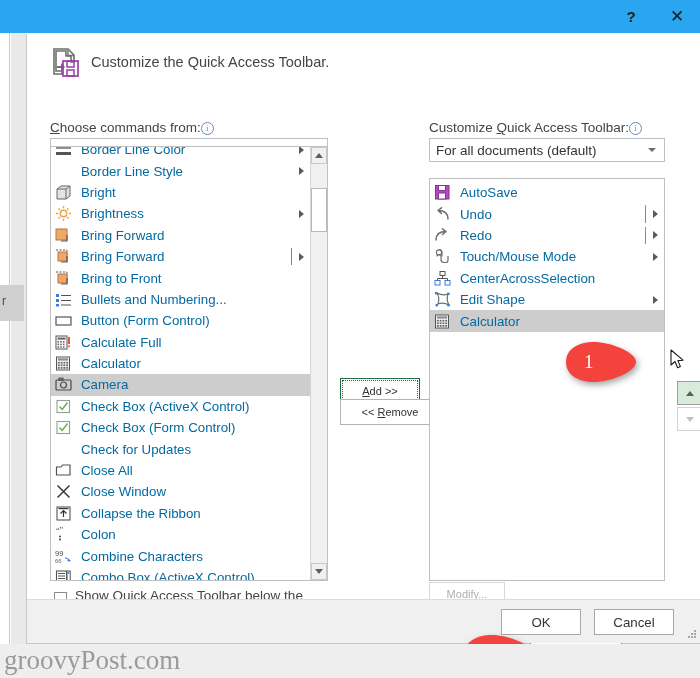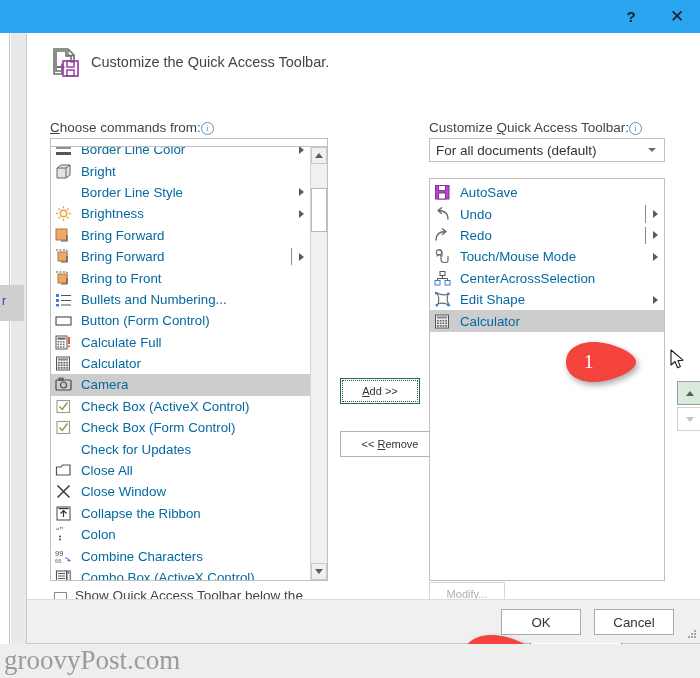--- a/index.html
+++ b/index.html
@@ -199,30 +199,30 @@
         <div class="list-inner" id="leftList" style="top:-8px;">
             <div class="row">
               <span class="ico"><svg width="17" height="17" viewBox="0 0 17 17">
                   <rect x="1" y="3" width="15" height="5" fill="#8f8f8f"></rect>
                   <rect x="1" y="11" width="15" height="3" fill="#555"></rect>
                 </svg></span>
               <span>Border Line Color</span>
               <span class="arrow-sub"></span>
             </div>
             <div class="row">
+              <span class="ico"></span>
+              <span>Border Line Style</span>
+              <span class="arrow-sub"></span>
+            </div>
+            <div class="row">
               <span class="ico"><svg width="17" height="17" viewBox="0 0 17 17">
                   <path d="M2 5 L6 2 L15 2 L15 12 L11 15 L2 15 Z" fill="#e3e3e3" stroke="#666" stroke-width="1"></path>
                   <path d="M2 5 L11 5 L11 15 M11 5 L15 2" fill="none" stroke="#666" stroke-width="1"></path>
                 </svg></span>
               <span>Bright</span>
-            </div>
-            <div class="row">
-              <span class="ico"></span>
-              <span>Border Line Style</span>
-              <span class="arrow-sub"></span>
             </div>
             <div class="row">
               <span class="ico"><svg width="17" height="17" viewBox="0 0 17 17">
                   <circle cx="8.5" cy="8.5" r="3.2" fill="none" stroke="#f2a33c" stroke-width="1.4"></circle>
                   <g stroke="#f2a33c" stroke-width="1.4">
                     <path d="M8.5 1v2.2M8.5 13.8V16M1 8.5h2.2M13.8 8.5H16M3.4 3.4l1.6 1.6M12 12l1.6 1.6M13.6 3.4L12 5M5 12l-1.6 1.6"></path>
                   </g>
                 </svg></span>
               <span>Brightness</span>
               <span class="arrow-sub"></span>
@@ -402,21 +402,21 @@
 
       <div class="cb-box" style="left:27px; top:558px;"></div>
       <div class="lbl" style="left:48px; top:554px;">
         <span>S<u>h</u>ow Quick Access Toolbar below the</span>
       </div>
       <div class="lbl" style="left:48px; top:572px;">Ribbon</div>
 
       <div class="btn focus" style="left:313px; top:344px; width:80px; height:26px;">
         <span><u>A</u>dd &gt;&gt;</span>
       </div>
-      <div class="btn" style="left:313px; top:397px; width:100px; height:26px;">
+      <div class="btn" style="left:313px; top:365px; width:100px; height:26px;">
         <span>&lt;&lt; <u>R</u>emove</span>
       </div>
 
       <div class="lbl" style="left:402px; top:86px;">
         <span>Customize <u>Q</u>uick Access Toolbar:</span><span class="info-i">i</span>
       </div>
       <div class="combo" style="left:402px; top:104px; width:236px;">
         <span>For all documents (default)</span>
         <span class="caret"></span>
       </div>

